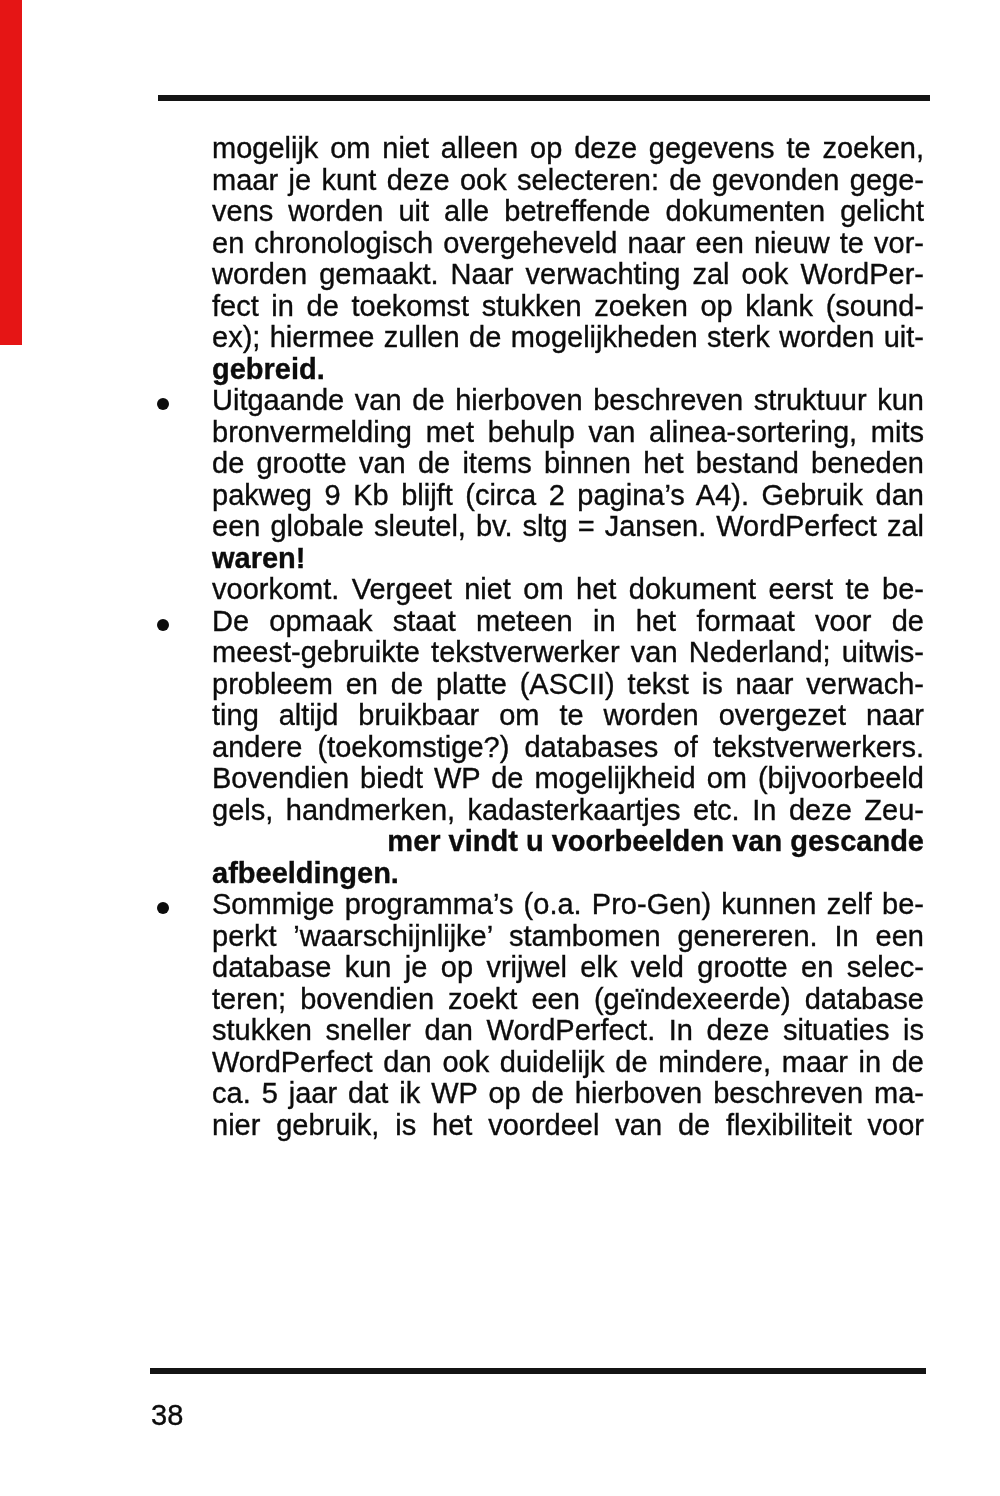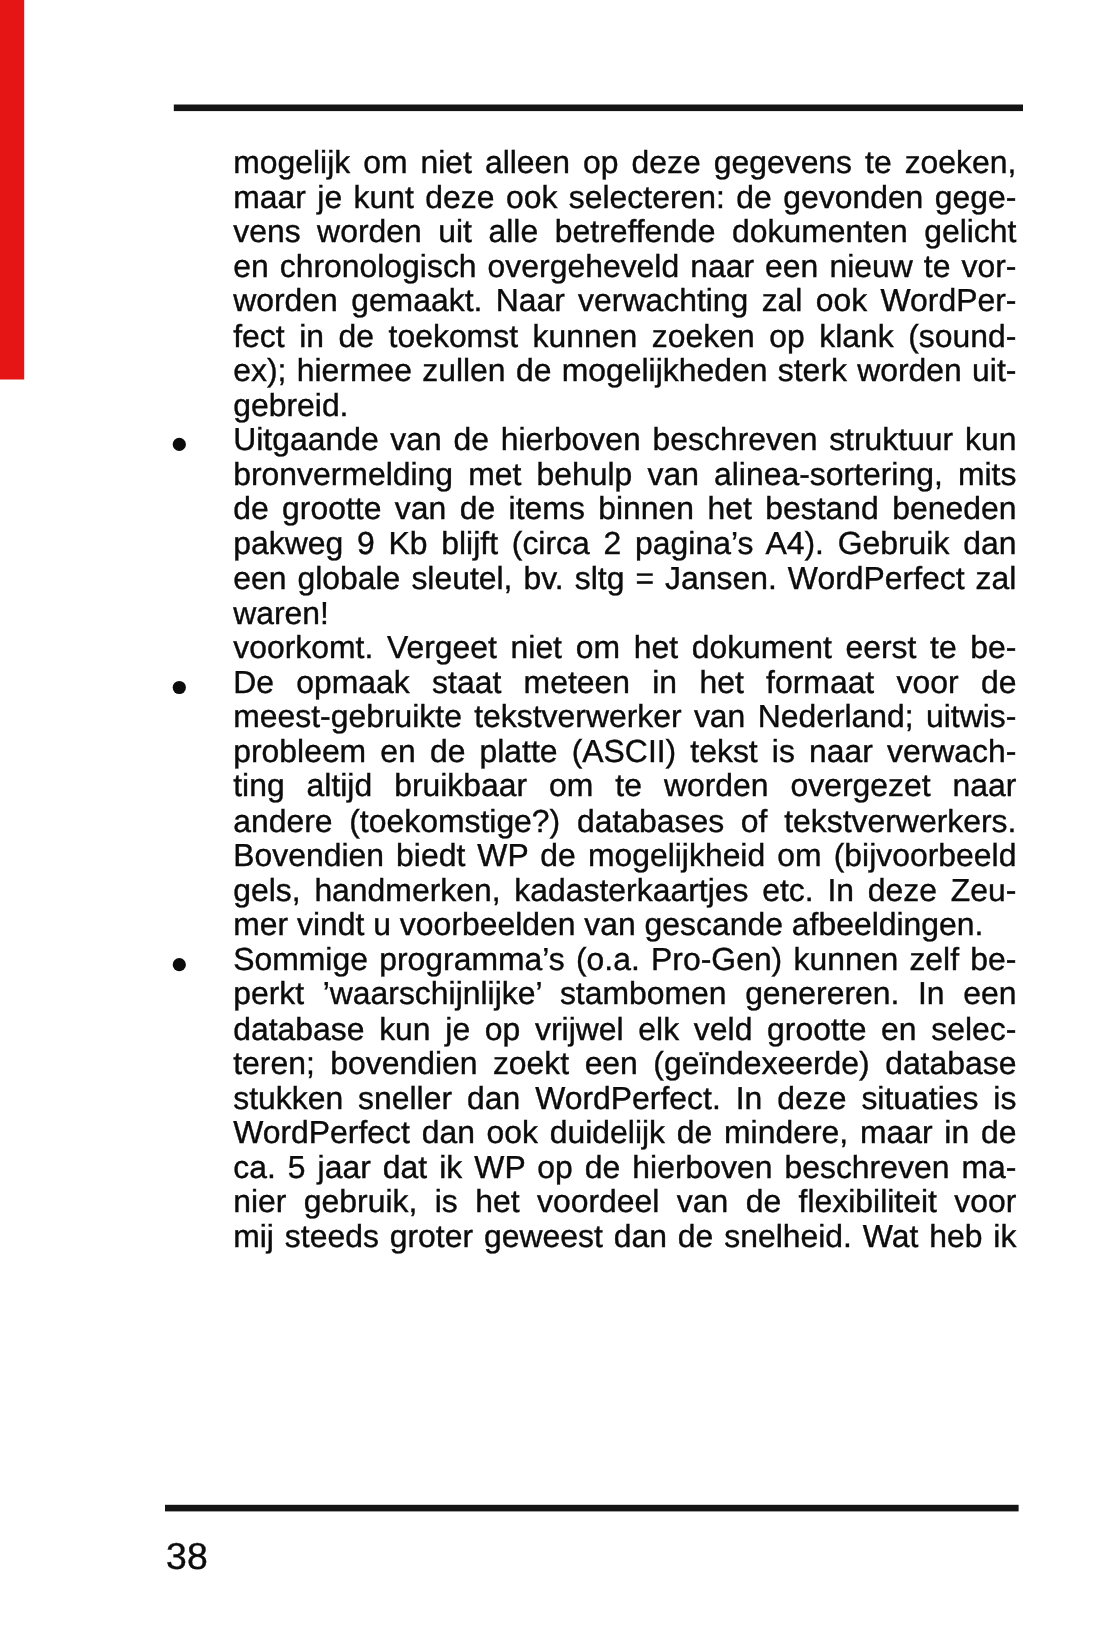--- a/index.html
+++ b/index.html
@@ -26,45 +26,45 @@
     font-size: 29px; line-height: 31.5px;
     -webkit-text-stroke: 0.35px #0c0c0c;
   }
   .para { position: relative; margin: 0; }
   .bullet {
     position: absolute; left: -55px; top: 13px;
     width: 12px; height: 12px; border-radius: 50%;
     background: #0c0c0c;
   }
   .line { text-align: justify; text-align-last: justify; white-space: normal; }
-  .line.flush { text-align: right; text-align-last: left; }
+  .line.flush { text-align: right; text-align-last: left; font-weight: bold; }
   .page-number {
     position: absolute; left: 151px; top: 1398px;
-    font-size: 34px; line-height: 34px;
+    font-size: 29px; line-height: 34px;
     -webkit-text-stroke: 0.35px #0c0c0c;
   }
 </style>
 </head>
 <body>
 
 <div>
 
   <div class="red-stripe"></div>
 
   <div class="rule rule-top"></div>
 
   <div class="body-text">
 
     <div class="para">
       <div class="line">mogelijk om niet alleen op deze gegevens te zoeken,</div>
       <div class="line">maar je kunt deze ook selecteren: de gevonden gege-</div>
       <div class="line">vens worden uit alle betreffende dokumenten gelicht</div>
       <div class="line">en chronologisch overgeheveld naar een nieuw te vor-</div>
       <div class="line">worden gemaakt. Naar verwachting zal ook WordPer-</div>
-      <div class="line">fect in de toekomst kunnen zoeken op klank (sound-</div>
+      <div class="line">fect in de toekomst stukken zoeken op klank (sound-</div>
       <div class="line">ex); hiermee zullen de mogelijkheden sterk worden uit-</div>
       <div class="line flush">gebreid.</div>
     </div>
 
     <div class="para">
       <span class="bullet"></span>
       <div class="line">Uitgaande van de hierboven beschreven struktuur kun</div>
       <div class="line">bronvermelding met behulp van alinea-sortering, mits</div>
       <div class="line">de grootte van de items binnen het bestand beneden</div>
       <div class="line">pakweg 9 Kb blijft (circa 2 pagina’s A4). Gebruik dan</div>
@@ -88,21 +88,20 @@
     <div class="para">
       <span class="bullet"></span>
       <div class="line">Sommige programma’s (o.a. Pro-Gen) kunnen zelf be-</div>
       <div class="line">perkt ’waarschijnlijke’ stambomen genereren. In een</div>
       <div class="line">database kun je op vrijwel elk veld grootte en selec-</div>
       <div class="line">teren; bovendien zoekt een (geïndexeerde) database</div>
       <div class="line">stukken sneller dan WordPerfect. In deze situaties is</div>
       <div class="line">WordPerfect dan ook duidelijk de mindere, maar in de</div>
       <div class="line">ca. 5 jaar dat ik WP op de hierboven beschreven ma-</div>
       <div class="line">nier gebruik, is het voordeel van de flexibiliteit voor</div>
-      <div class="line">mij steeds groter geweest dan de snelheid. Wat heb ik</div>
     </div>
 
   </div>
 
   <div class="rule rule-bottom"></div>
 
   <div class="page-number">38</div>
 
 </div>
 

